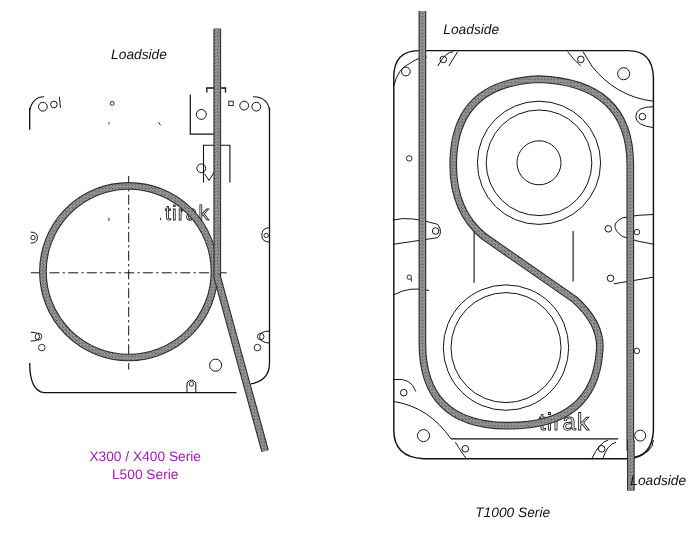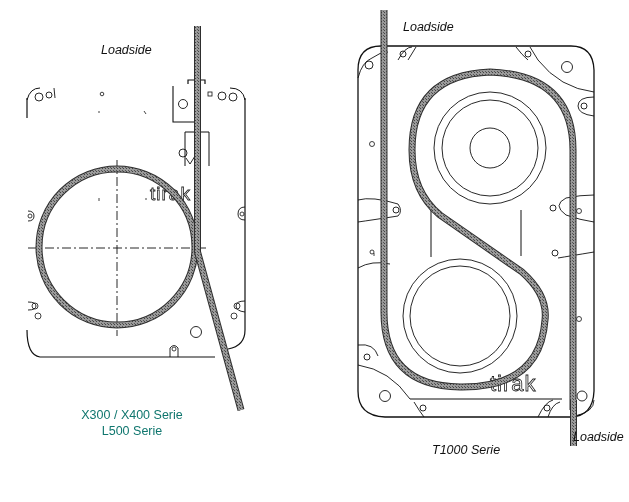--- a/index.html
+++ b/index.html
@@ -1,20 +1,20 @@
 <!DOCTYPE html>
 <html><head>
   <meta charset="utf-8">
   <style>
     html, body { margin: 0; padding: 0; background: #ffffff; }
     body { width: 629px; height: 502px; position: relative; overflow: hidden;
            font-family: "Liberation Sans", "DejaVu Sans", sans-serif; color: #111; }
     svg { position: absolute; left: 0; top: 0; }
     .lbl { position: absolute; font-size: 12.5px; color: #111; white-space: nowrap; font-style: italic; }
-    .caption { position: absolute; font-size: 12.5px; color: #0f766e; text-align: center; line-height: 16px; }
+    .caption { position: absolute; font-size: 12.5px; color: #a21caf; text-align: center; line-height: 16px; }
     .caption div { white-space: nowrap; }
   </style>
 </head>
 <body>
 
 <svg width="629" height="502" viewBox="0 0 629 502">
   <defs>
     <pattern id="ropePat" width="3" height="3" patternUnits="userSpaceOnUse">
       <rect width="3" height="3" fill="#9a9a9a"></rect>
       <rect width="1" height="1" fill="#444"></rect>
@@ -146,13 +146,13 @@
 
 <div class="lbl" style="left:101px; top:43px;">Loadside</div>
 
 <div class="caption" style="left:62px; top:407px; width:140px;">
   <div>X300 / X400 Serie</div>
   <div>L500 Serie</div>
 </div>
 
 <div class="lbl" style="left:403px; top:20px;">Loadside</div>
 <div class="lbl" style="left:573px; top:430px;">Loadside</div>
-<div class="lbl" style="left:432px; top:443px;">T1000 Serie</div>
+<div class="lbl" style="left:432px; top:459px;">T1000 Serie</div>
 
 </body></html>

